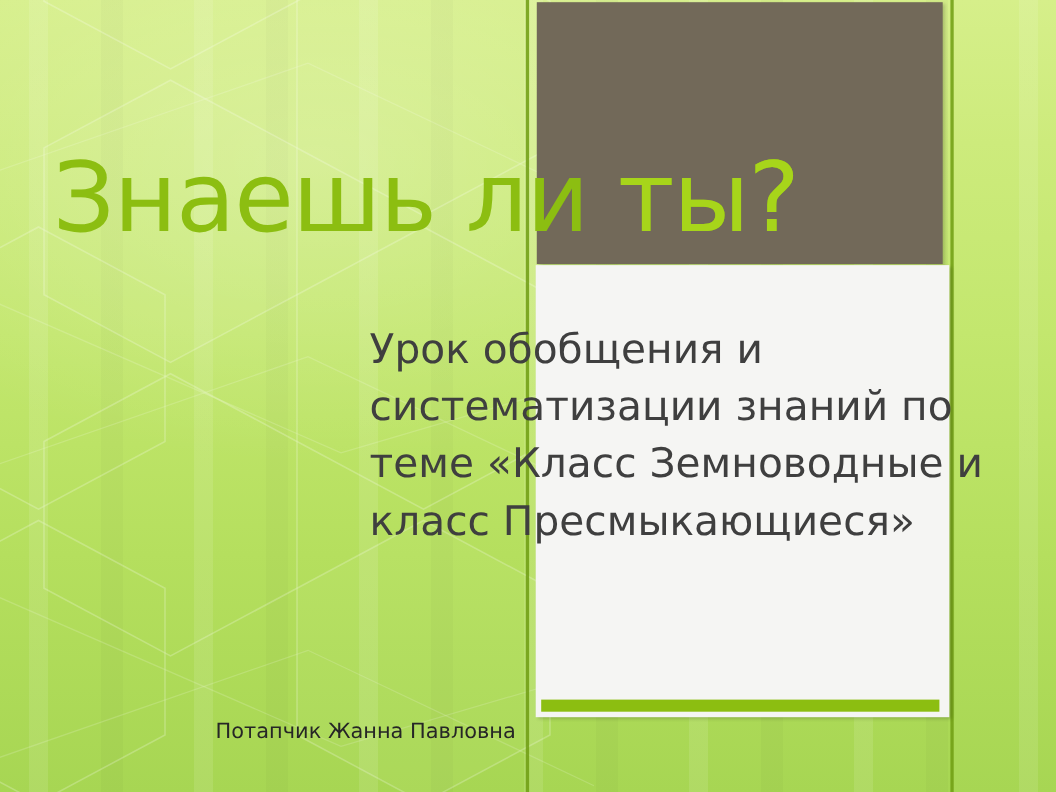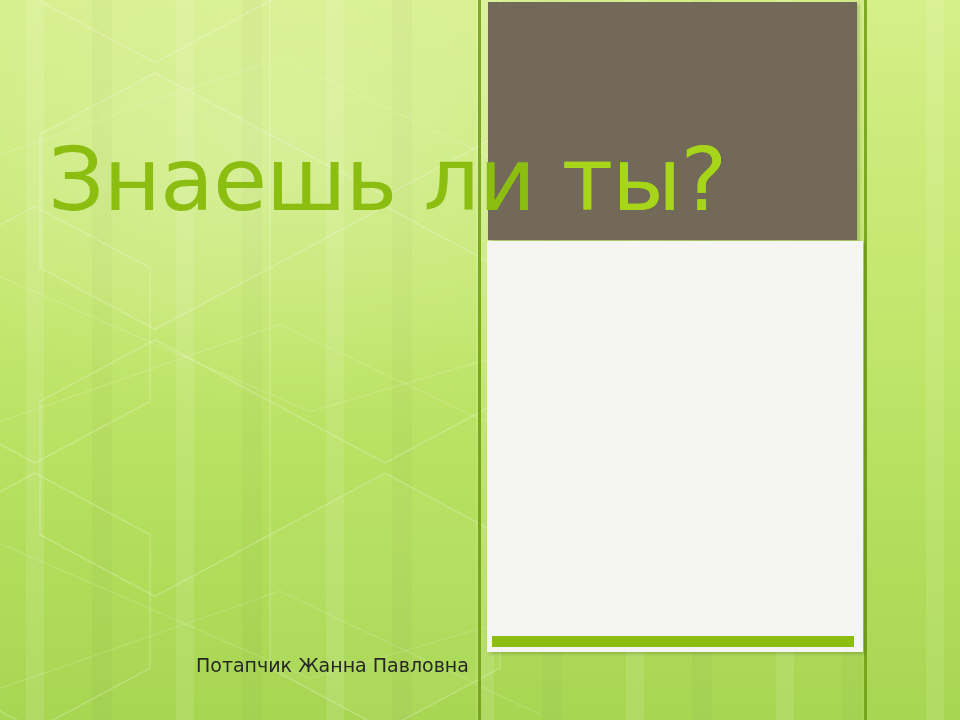--- a/index.html
+++ b/index.html
@@ -200,16 +200,17 @@
   <div class="dark-block"></div>
 
   <div class="white-panel"></div>
   <div class="panel-accent"></div>
 
   <div class="title-wrap">
     <div class="title-text title-layer-a">Знаешь ли ты?</div>
     <div class="title-text title-layer-b">Знаешь ли ты?</div>
   </div>
 
+  <div class="subtitle">Урок обобщения и систематизации знаний по теме «Класс Земноводные  и класс Пресмыкающиеся»</div>
 
   <div class="author">Потапчик Жанна Павловна</div>
 
 </div>
 
 </body></html>

